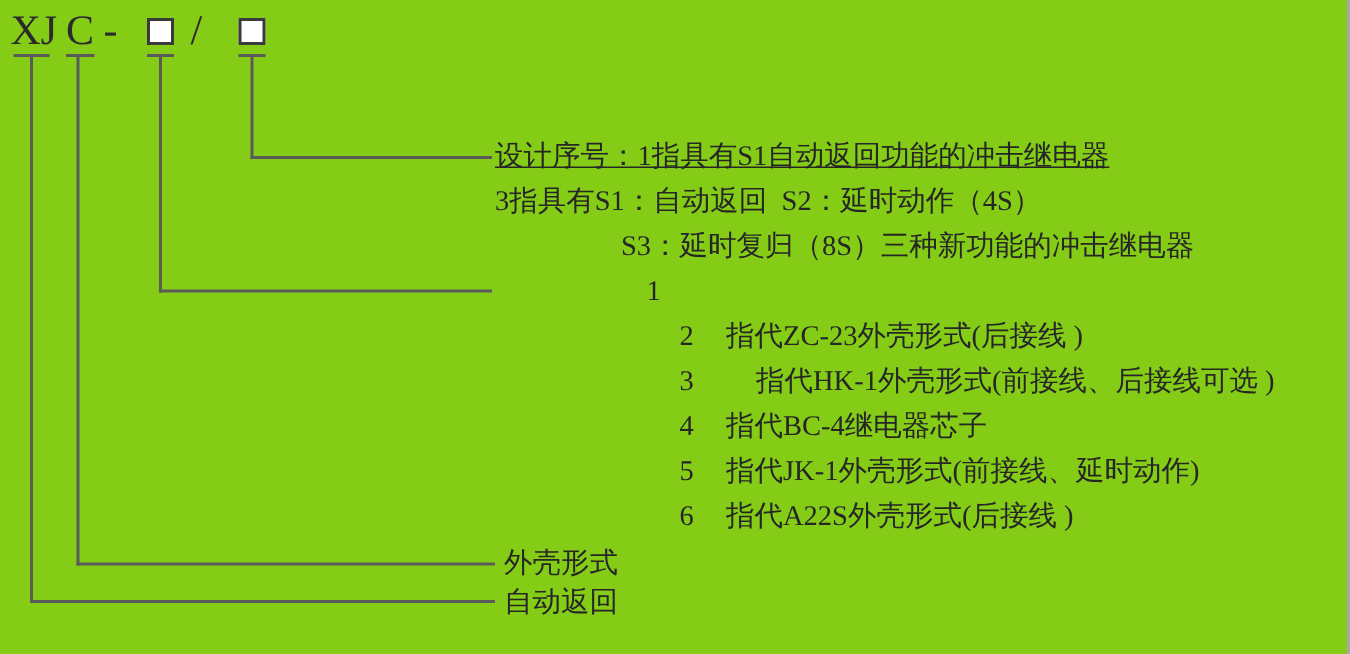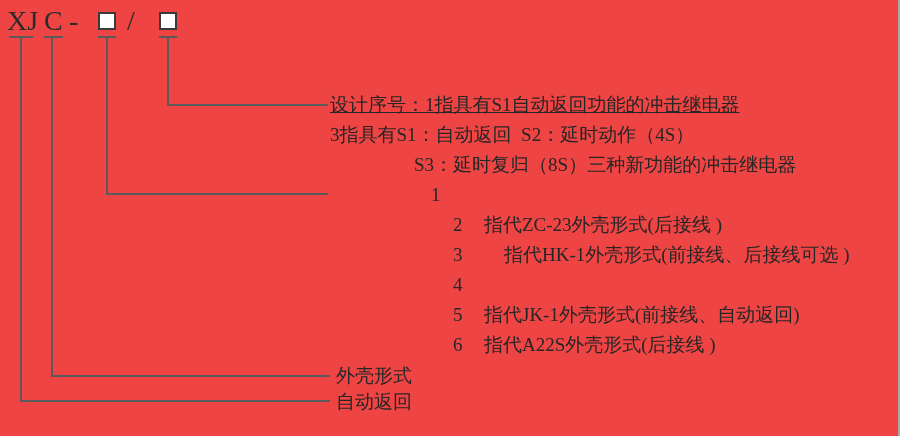--- a/index.html
+++ b/index.html
@@ -1,20 +1,20 @@
 <!DOCTYPE html>
 <html><head>
 <meta charset="utf-8">
 <style>
   html, body { margin: 0; padding: 0; background: #ffffff; }
   .stage {
     position: relative;
     width: 900px;
     height: 436px;
-    background: #ef4444;
+    background: #84cc16;
     overflow: hidden;
     font-family: "Liberation Serif", "DejaVu Serif", serif;
     color: #262626;
   }
   
   .code {
     position: absolute;
     top: 6px;
     font-size: 28px;
     line-height: 30px;
@@ -85,23 +85,24 @@
 
   <div class="txt" style="left:431px;top:185px;">1</div>
 
   <div class="txt" style="left:453px;top:215px;">2</div>
   <div class="txt" style="left:484px;top:215px;">指代ZC-23外壳形式(后接线 )</div>
 
   <div class="txt" style="left:453px;top:245px;">3</div>
   <div class="txt" style="left:504px;top:245px;">指代HK-1外壳形式(前接线、后接线可选 )</div>
 
   <div class="txt" style="left:453px;top:275px;">4</div>
+  <div class="txt" style="left:484px;top:275px;">指代BC-4继电器芯子</div>
 
   <div class="txt" style="left:453px;top:305px;">5</div>
-  <div class="txt" style="left:484px;top:305px;">指代JK-1外壳形式(前接线、自动返回)</div>
+  <div class="txt" style="left:484px;top:305px;">指代JK-1外壳形式(前接线、延时动作)</div>
 
   <div class="txt" style="left:453px;top:335px;">6</div>
   <div class="txt" style="left:484px;top:335px;">指代A22S外壳形式(后接线 )</div>
 
   <div class="txt" style="left:336px;top:366px;">外壳形式</div>
   <div class="txt" style="left:336px;top:392px;">自动返回</div>
 
   <div class="edge"></div>
 
 </div>

